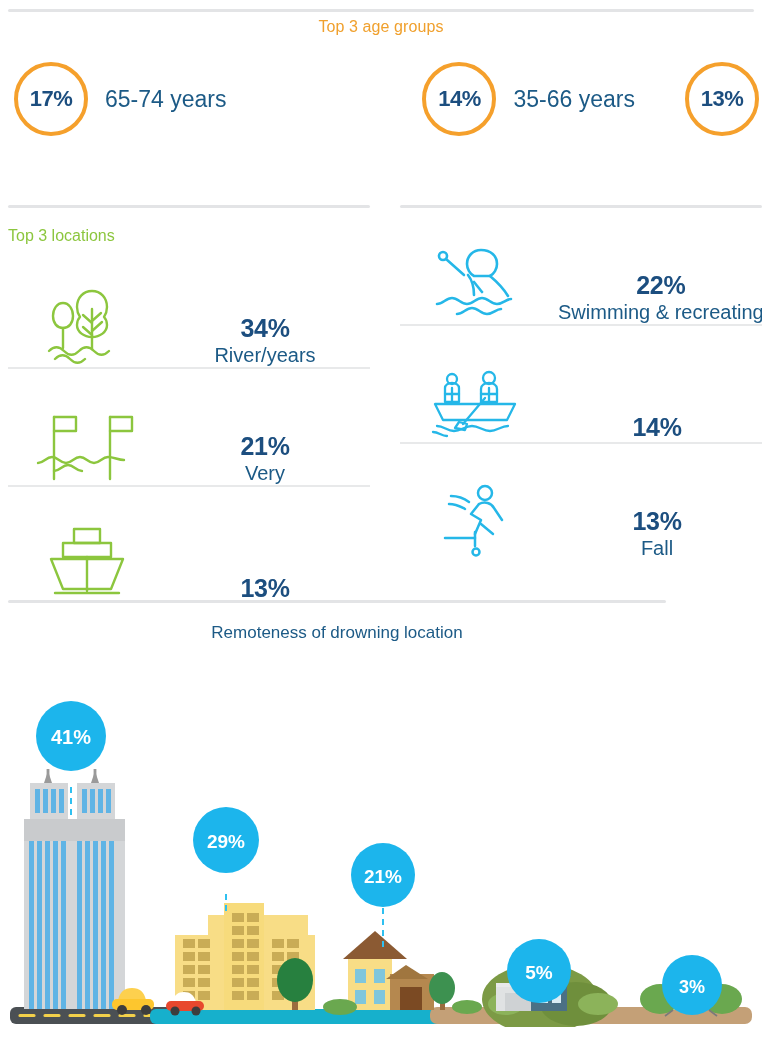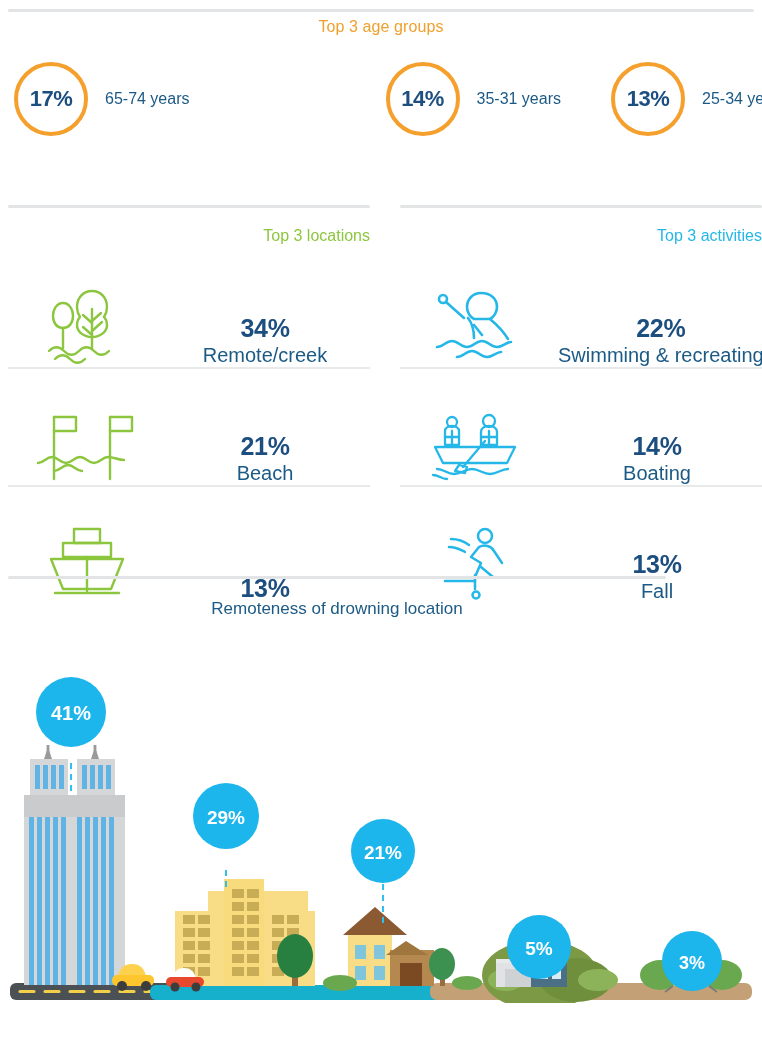--- a/index.html
+++ b/index.html
@@ -42,37 +42,37 @@
     border-radius: 50%;
     display: flex; align-items: center; justify-content: center;
     flex: 0 0 auto;
   }
   .age-circle span {
     font-size: 22px; font-weight: bold; color: #1c4e7f;
     letter-spacing: -.5px;
   }
   .age-label {
     margin-left: 17px;
-    font-size: 16px;
+    font-size: 23px;
     color: #1c5a86;
     white-space: nowrap;
   }
 
   
   #panels {
     position: absolute;
     top: 205px; left: 0;
     width: 762px;
     display: flex;
   }
   .panel { width: 362px; }
   .panel.left { margin-left: 8px; }
   .panel.right { margin-left: 30px; }
   .panel-title {
-    text-align: right;
+    text-align: left;
     font-size: 16px;
     margin-top: 19px;
     margin-bottom: 6px;
   }
   .panel.left .panel-title { color: #8cc63e; }
   .panel.right .panel-title { color: #25b7e8; }
 
   .panel-row {
     display: flex;
     align-items: flex-end;
@@ -96,21 +96,21 @@
   .pname {
     font-size: 20px; color: #1c5a86;
     line-height: 1.2;
     white-space: nowrap;
   }
   .row-div { height: 2px; background: #e8e9ea; }
 
   
   #chart {
     position: absolute;
-    top: 576px; left: 0;
+    top: 600px; left: 0;
     width: 674px; height: 436px;
   }
   #chart > .hr { margin: 0 8px; }
   .chart-title {
     text-align: center;
     font-size: 17px;
     color: #1c5a86;
     margin-top: 20px;
   }
   .scene { position: relative; width: 762px; height: 380px; margin-top: 4px; }
@@ -139,21 +139,21 @@
       <div class="age-circle">
         <span>17%</span>
       </div>
       <div class="age-label">65-74 years</div>
     </div>
 
     <div class="age-item i1">
       <div class="age-circle">
         <span>14%</span>
       </div>
-      <div class="age-label">35-31 years</div>
+      <div class="age-label">35-66 years</div>
     </div>
 
     <div class="age-item i2">
       <div class="age-circle">
         <span>13%</span>
       </div>
       <div class="age-label">25-34 years</div>
     </div>
 
   </div>
@@ -172,39 +172,39 @@
           <path d="M28 45v20"></path>
           <path d="M57 8c-9 0-15 7-15 16 0 4 1 7 3 10-2 2-3 5-3 8 0 7 7 12 15 12s15-5 15-12c0-3-1-6-3-8 2-3 3-6 3-10 0-9-6-16-15-16z"></path>
           <path d="M57 26v40"></path>
           <path d="M57 38l9-8M57 48l10-9M57 40l-9-8M57 52l-9-8"></path>
           <path d="M14 68c5-5 10-5 15 0s10 5 15 0 10-5 15 0 10 5 15 0"></path>
           <path d="M20 76c5-5 10-5 15 0s10 5 15 0"></path>
         </svg>
       </div>
       <div class="txt-cell">
         <div class="pct">34%</div>
-        <div class="pname">Remote/creek</div>
+        <div class="pname">River/years</div>
       </div>
     </div>
     <div class="row-div"></div>
 
     <div class="panel-row">
       <div class="icon-cell">
         <svg width="110" height="76" viewBox="0 0 110 76" fill="none" stroke="#8cc63e" stroke-width="2.4" stroke-linecap="round" stroke-linejoin="round">
           <path d="M22 8v62"></path>
           <path d="M22 8h22v14H22"></path>
           <path d="M78 8v62"></path>
           <path d="M78 8h22v14H78"></path>
           <path d="M6 54c6 0 8-6 14-6s8 6 14 6 8-6 14-6 8 6 14 6 8-6 14-6 10 3 16 3"></path>
           <path d="M22 62c6 0 8-6 14-6s8 6 14 6"></path>
         </svg>
       </div>
       <div class="txt-cell">
         <div class="pct">21%</div>
-        <div class="pname">Beach</div>
+        <div class="pname">Very</div>
       </div>
     </div>
     <div class="row-div"></div>
 
     <div class="panel-row">
       <div class="icon-cell">
         <svg width="92" height="80" viewBox="0 0 92 80" fill="none" stroke="#8cc63e" stroke-width="2.4" stroke-linecap="round" stroke-linejoin="round">
           <rect x="33" y="6" width="26" height="14"></rect>
           <rect x="22" y="20" width="48" height="14"></rect>
           <path d="M10 36h72L70 66H22L10 36z"></path>
@@ -214,21 +214,20 @@
       </div>
       <div class="txt-cell">
         <div class="pct">13%</div>
       </div>
     </div>
 
   </section>
 
   <section class="panel right">
     <div class="hr"></div>
-    <div class="panel-title">Top 3 activities</div>
 
     <div class="panel-row">
       <div class="icon-cell">
         <svg width="100" height="82" viewBox="0 0 100 82" fill="none" stroke="#25b7e8" stroke-width="2.6" stroke-linecap="round" stroke-linejoin="round">
           <circle cx="14" cy="14" r="4"></circle>
           <path d="M17 17l18 16"></path>
           <path d="M52 8c-8 0-14 6-14 14 0 5 3 10 7 12h16c4-2 7-7 7-12 0-8-6-14-16-14z"></path>
           <path d="M39 33c4 5 6 12 6 20"></path>
           <path d="M61 34c6 5 12 10 18 20"></path>
           <path d="M45 40l8 10"></path>
@@ -254,21 +253,20 @@
           <path d="M58 26h16M66 20v14"></path>
           <path d="M12 36h80l-8 16H20l-8-16z"></path>
           <path d="M62 30L40 56"></path>
           <path d="M36 54l-4 6 10 2 2-6-8-2z"></path>
           <path d="M14 58c7 0 10 5 17 5s11-5 18-5 11 5 18 5 11-5 18-5"></path>
           <path d="M10 64c6 0 8 4 14 4"></path>
         </svg>
       </div>
       <div class="txt-cell">
         <div class="pct">14%</div>
-        <div class="pname">Boating</div>
       </div>
     </div>
     <div class="row-div"></div>
 
     <div class="panel-row">
       <div class="icon-cell">
         <svg width="100" height="78" viewBox="0 0 100 78" fill="none" stroke="#25b7e8" stroke-width="2.5" stroke-linecap="round" stroke-linejoin="round">
           <circle cx="56" cy="11" r="7"></circle>
           <path d="M50 22c6-3 12-1 15 4l8 12"></path>
           <path d="M50 22l-8 10 10 6-6 14"></path>

